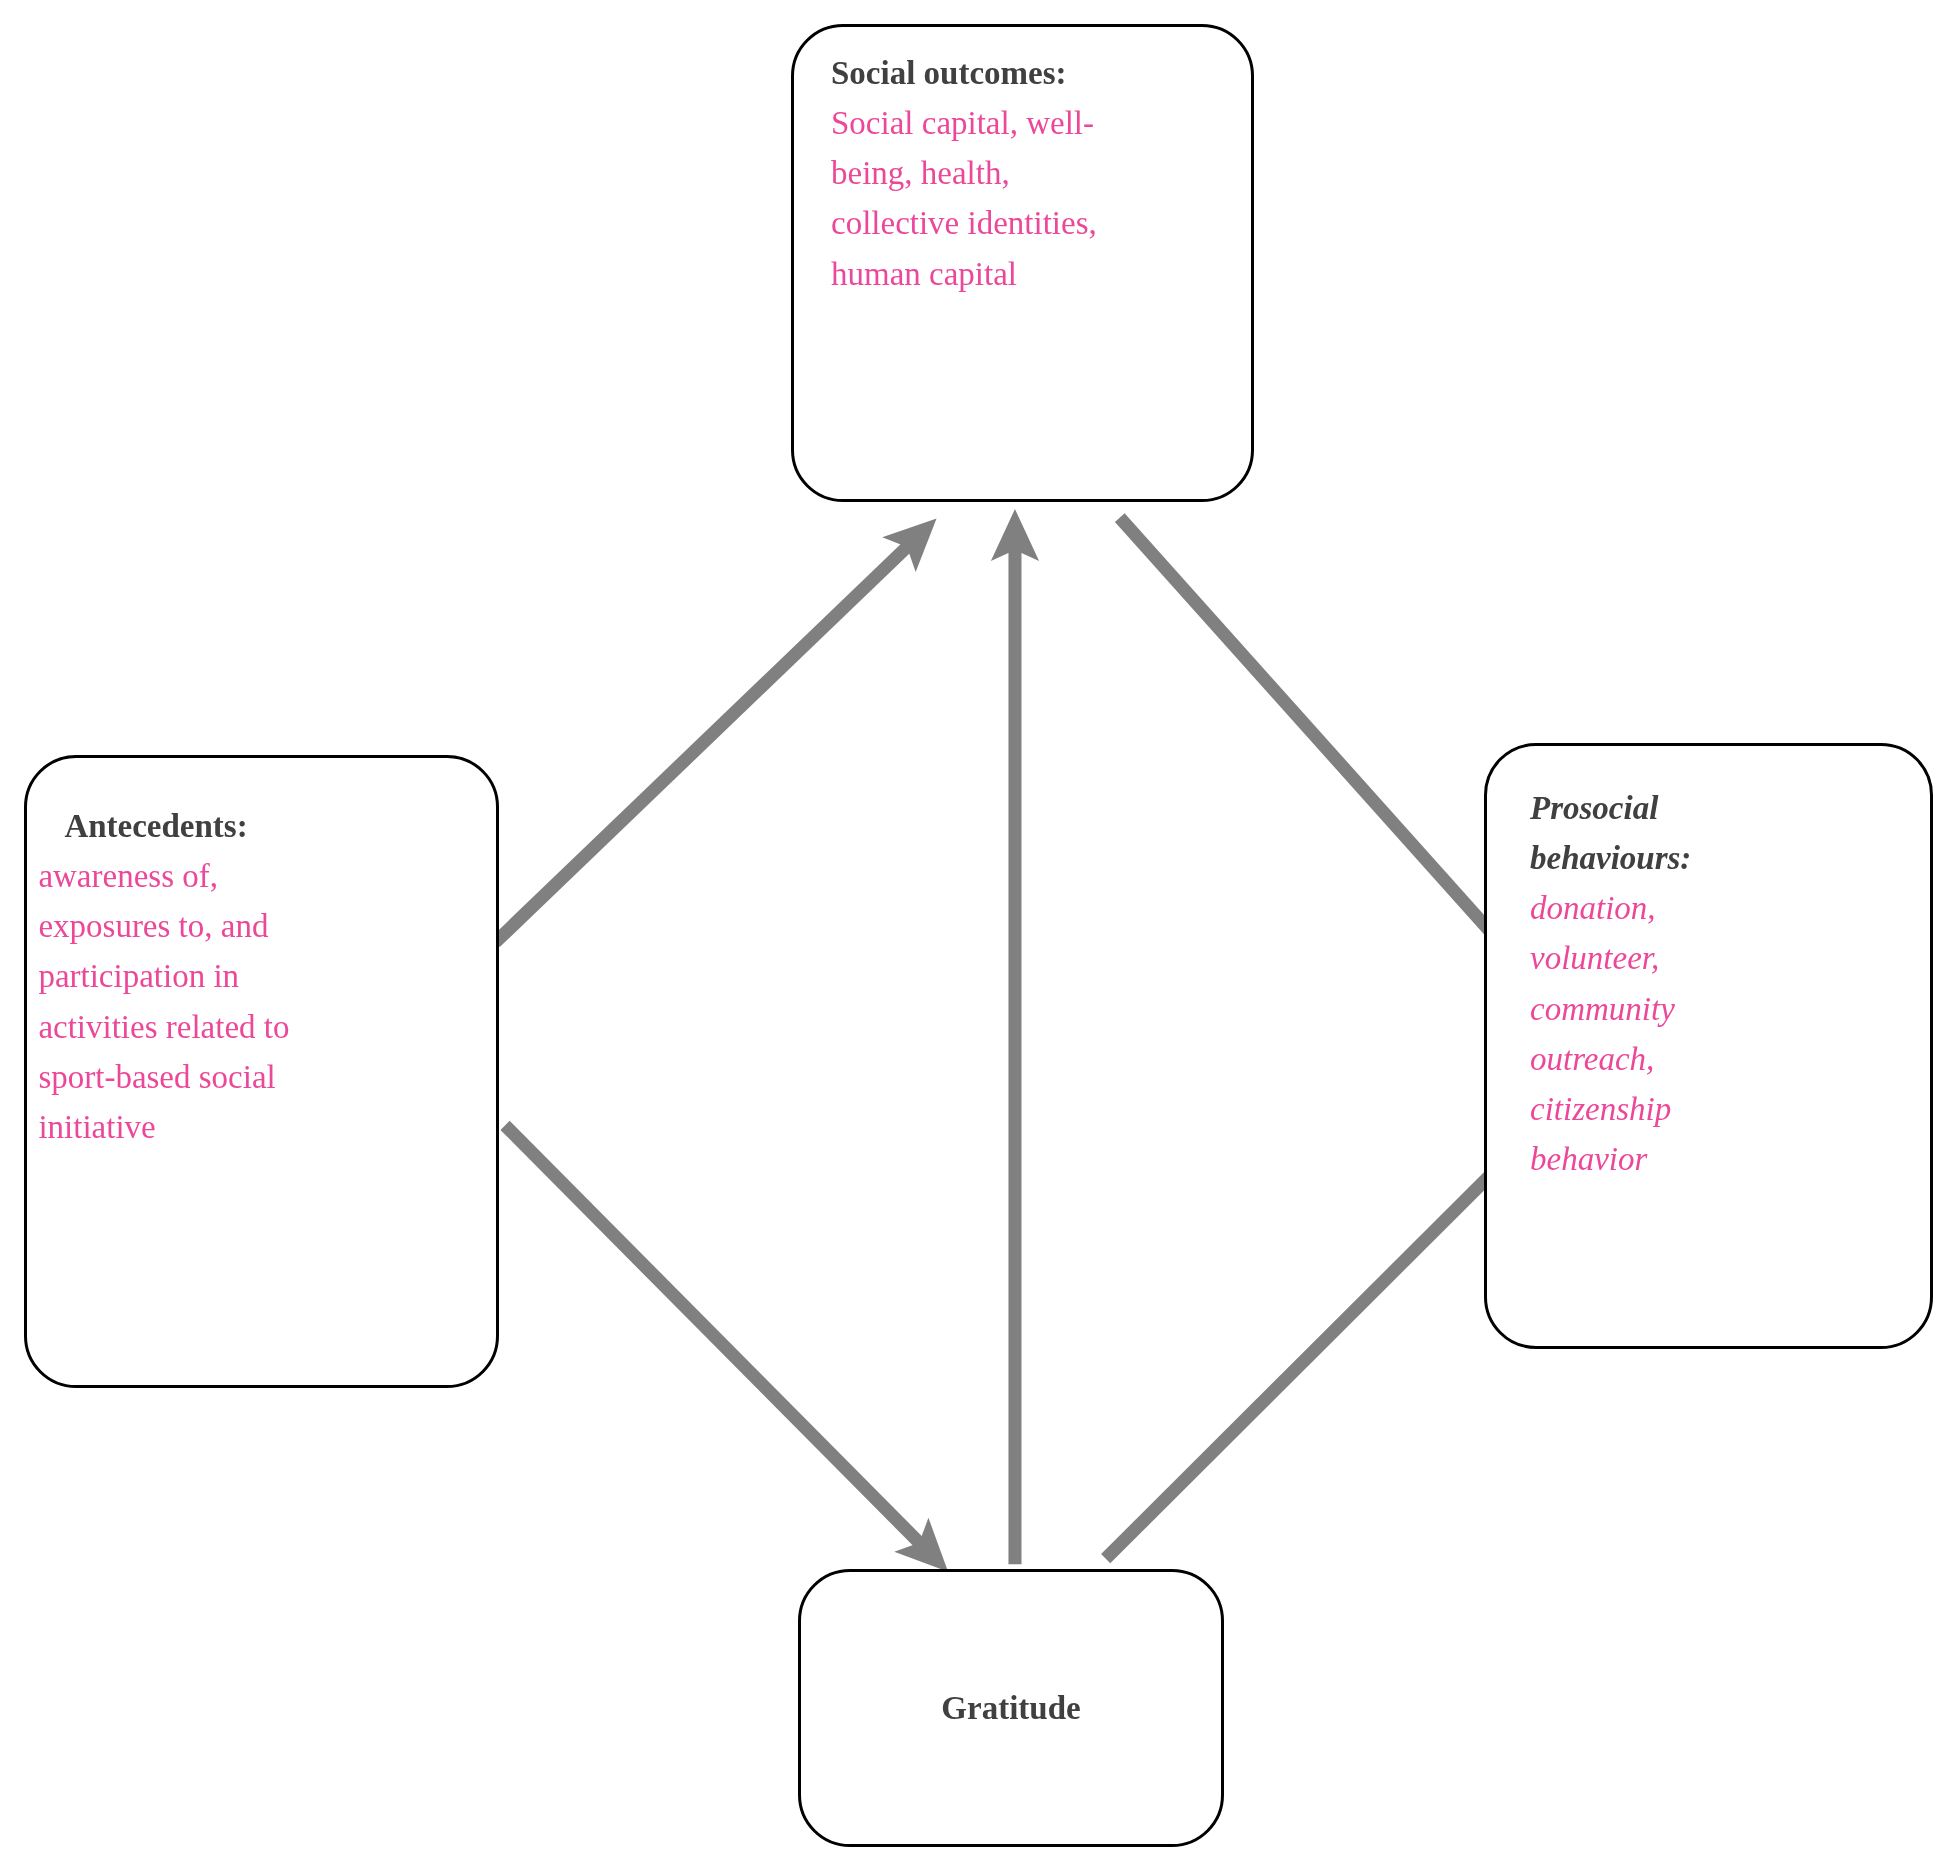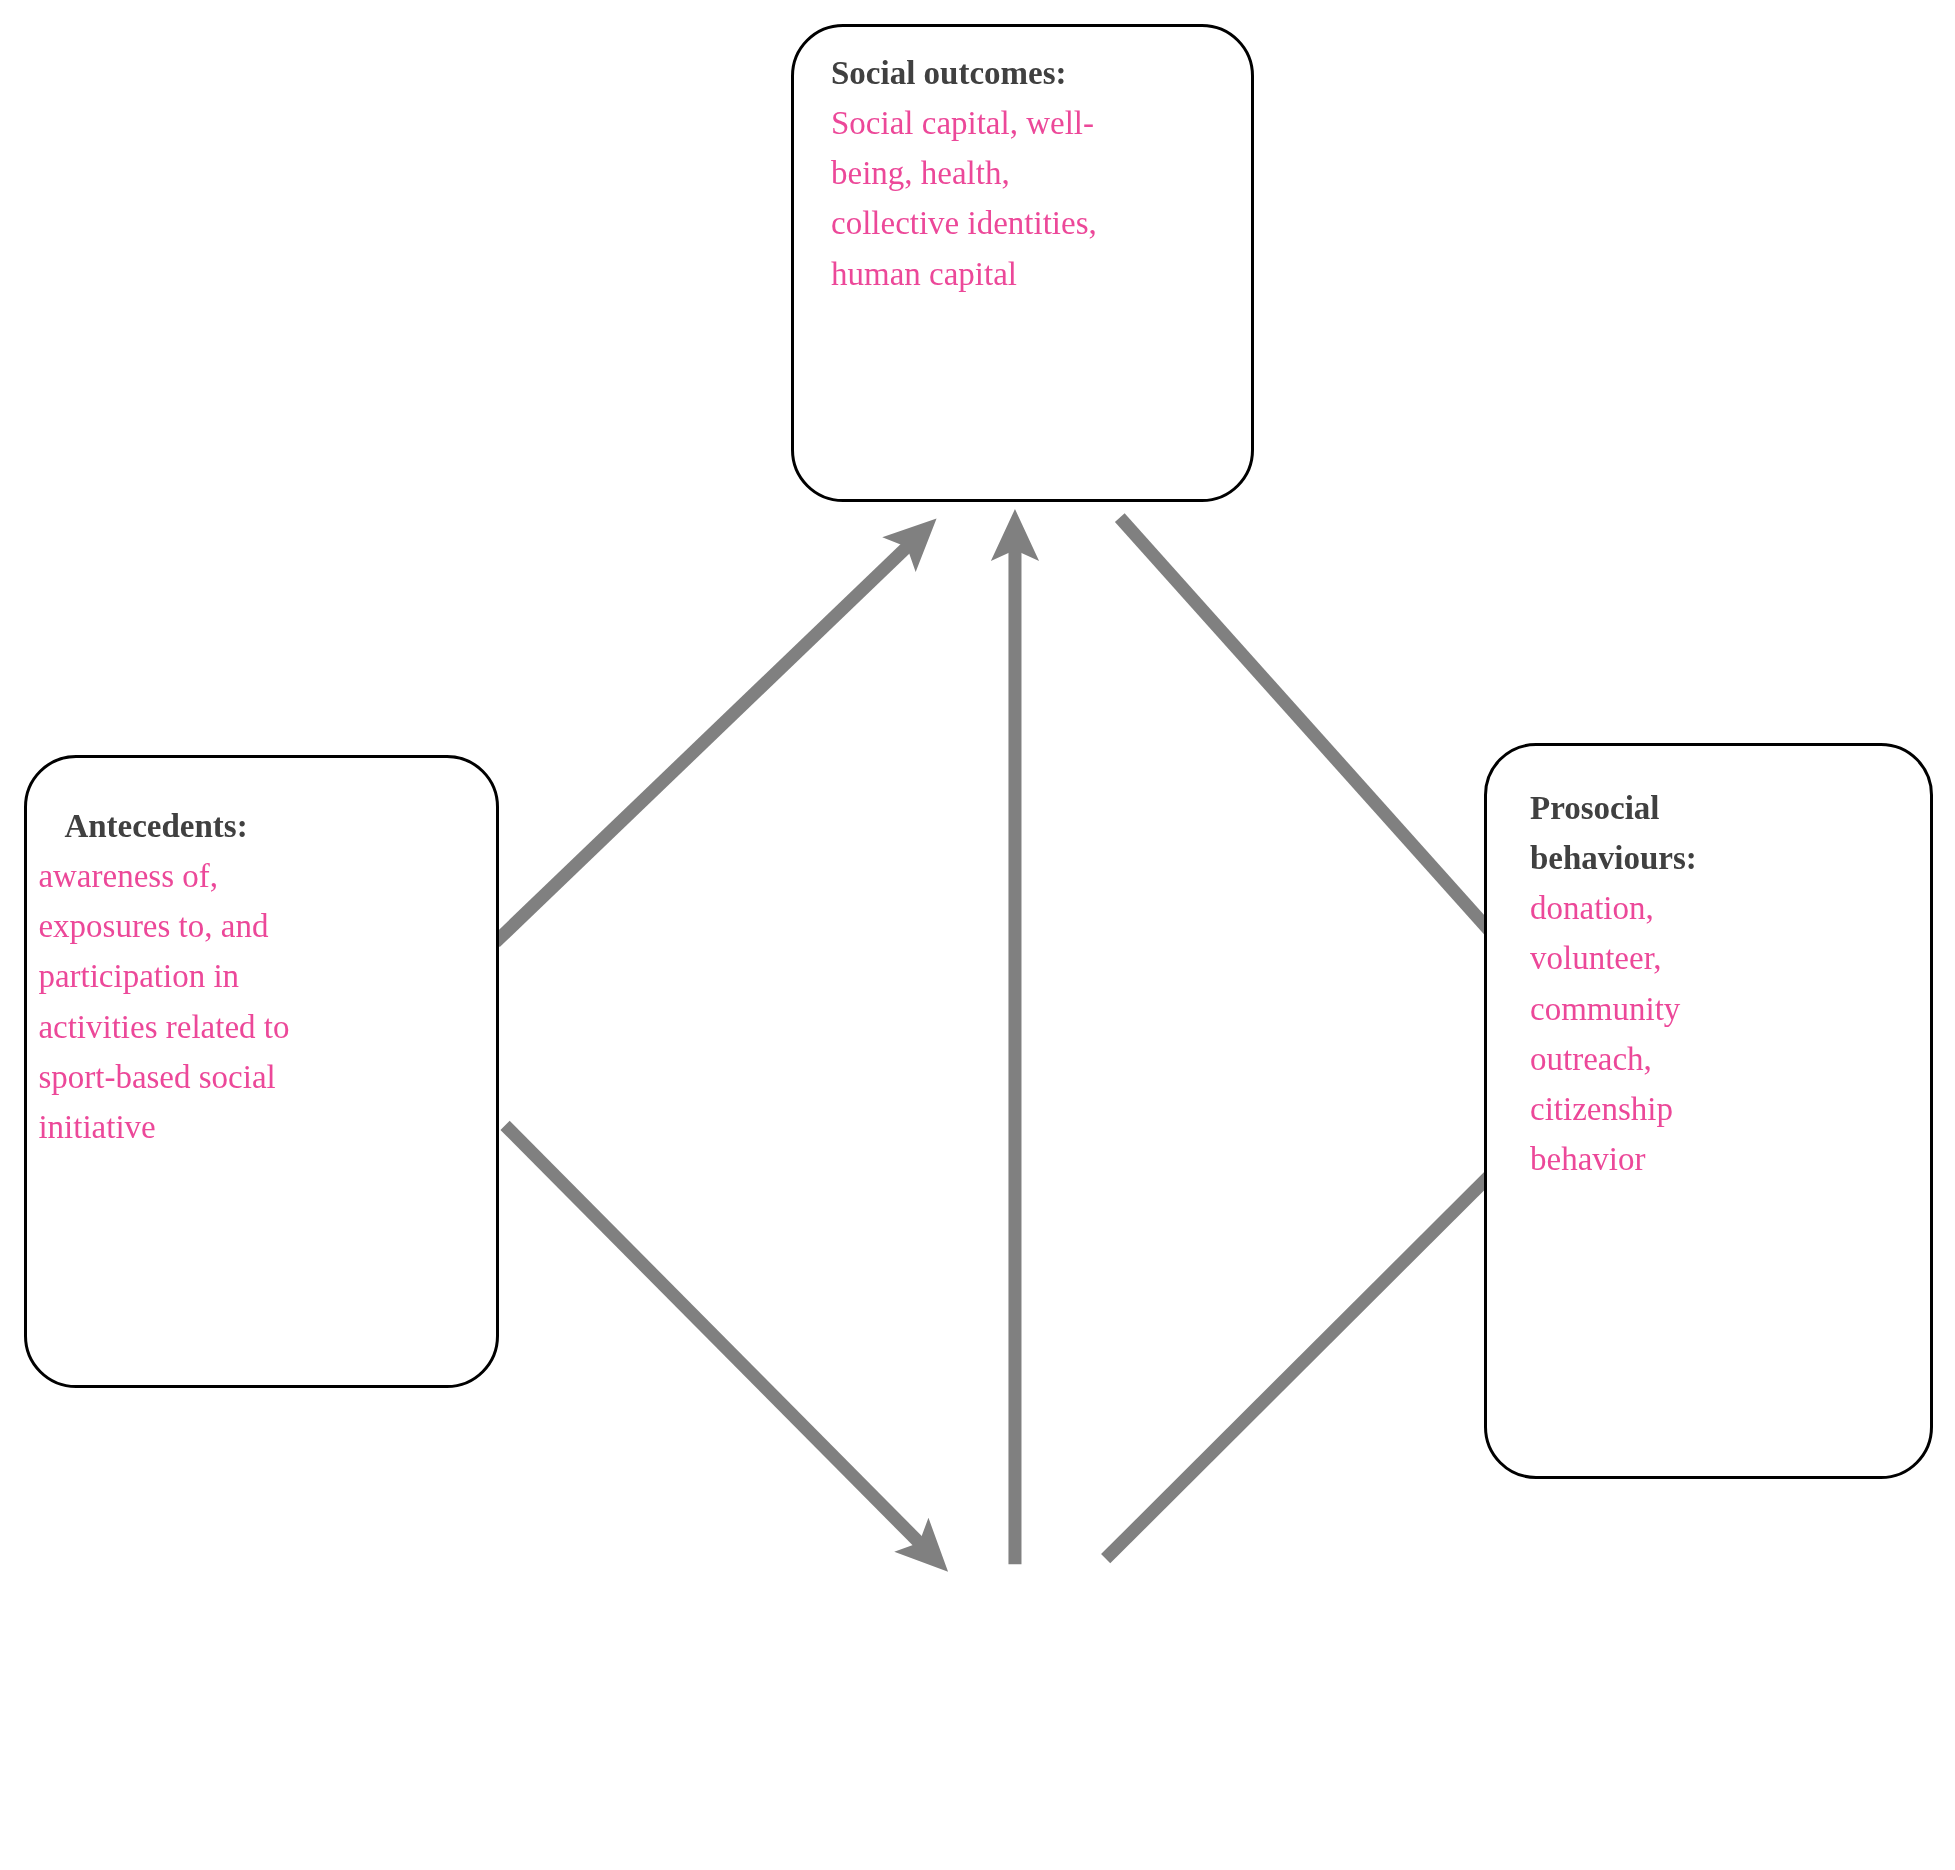--- a/index.html
+++ b/index.html
@@ -81,21 +81,22 @@
   }
   #node-antecedents .node-title {
     padding-left: 26px;
   }
 
   
   #node-prosocial {
     left: 1484px;
     top: 743px;
     width: 449px;
-    height: 736px;
+    height: 606px;
+    font-style: italic;
   }
   #node-prosocial .node-inner {
     top: 37px;
     left: 43px;
     right: 11px;
   }
 
   
   #node-gratitude {
     left: 798px;
@@ -166,15 +167,20 @@
 behaviours:</div>
       <div class="node-body">donation,
 volunteer,
 community
 outreach,
 citizenship
 behavior</div>
     </div>
   </div>
 
+  <div class="node-box" id="node-gratitude">
+    <div class="node-inner">
+      <div class="node-title">Gratitude</div>
+    </div>
+  </div>
 
 </div>
 
 
 </body></html>

